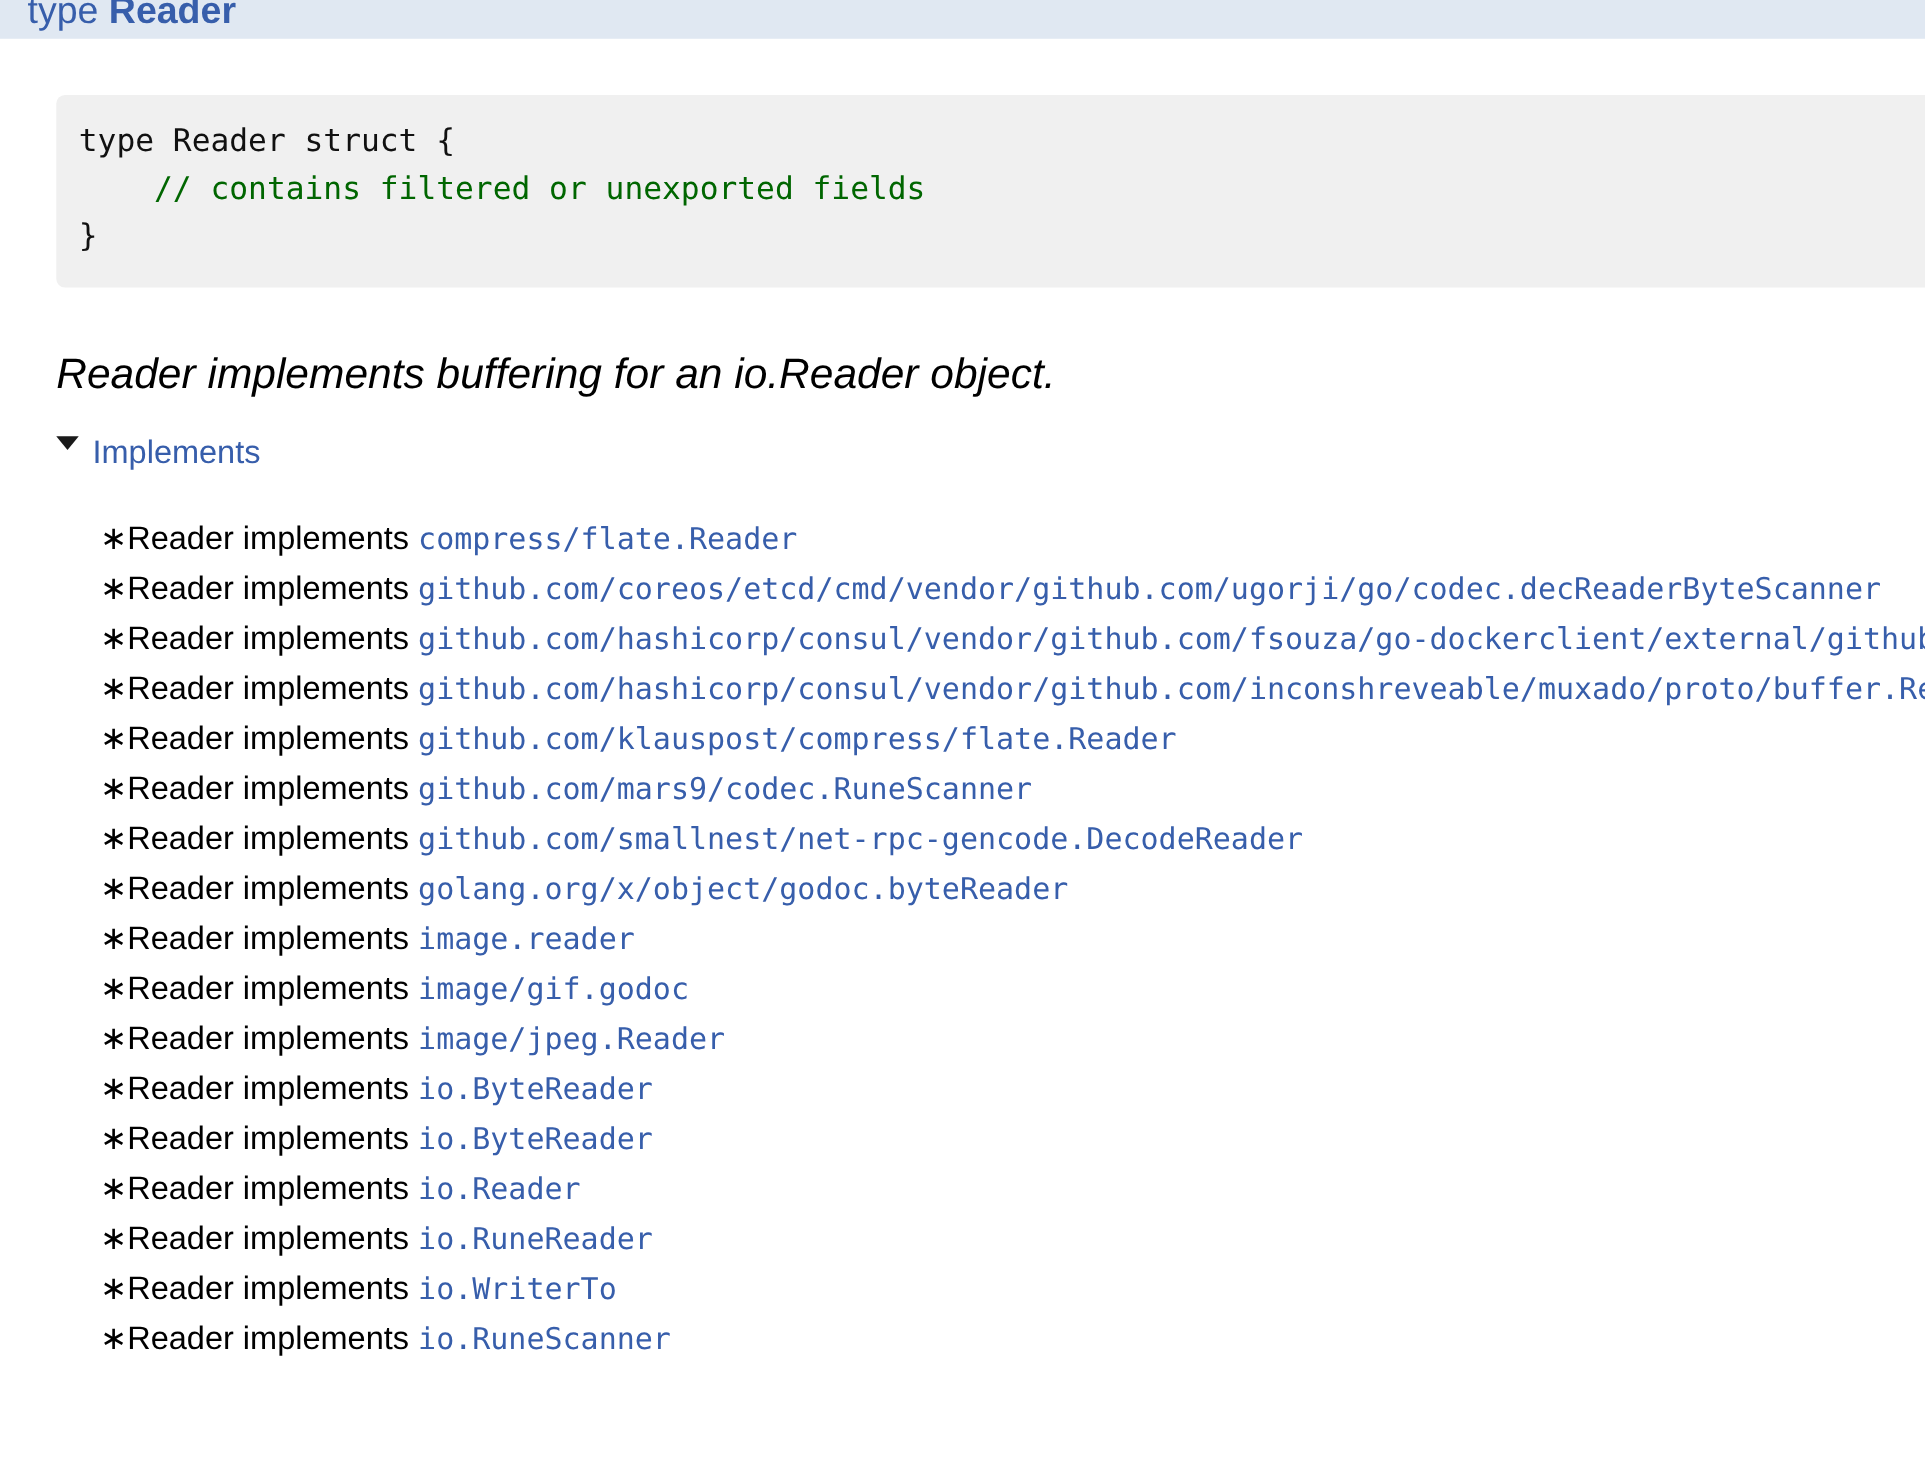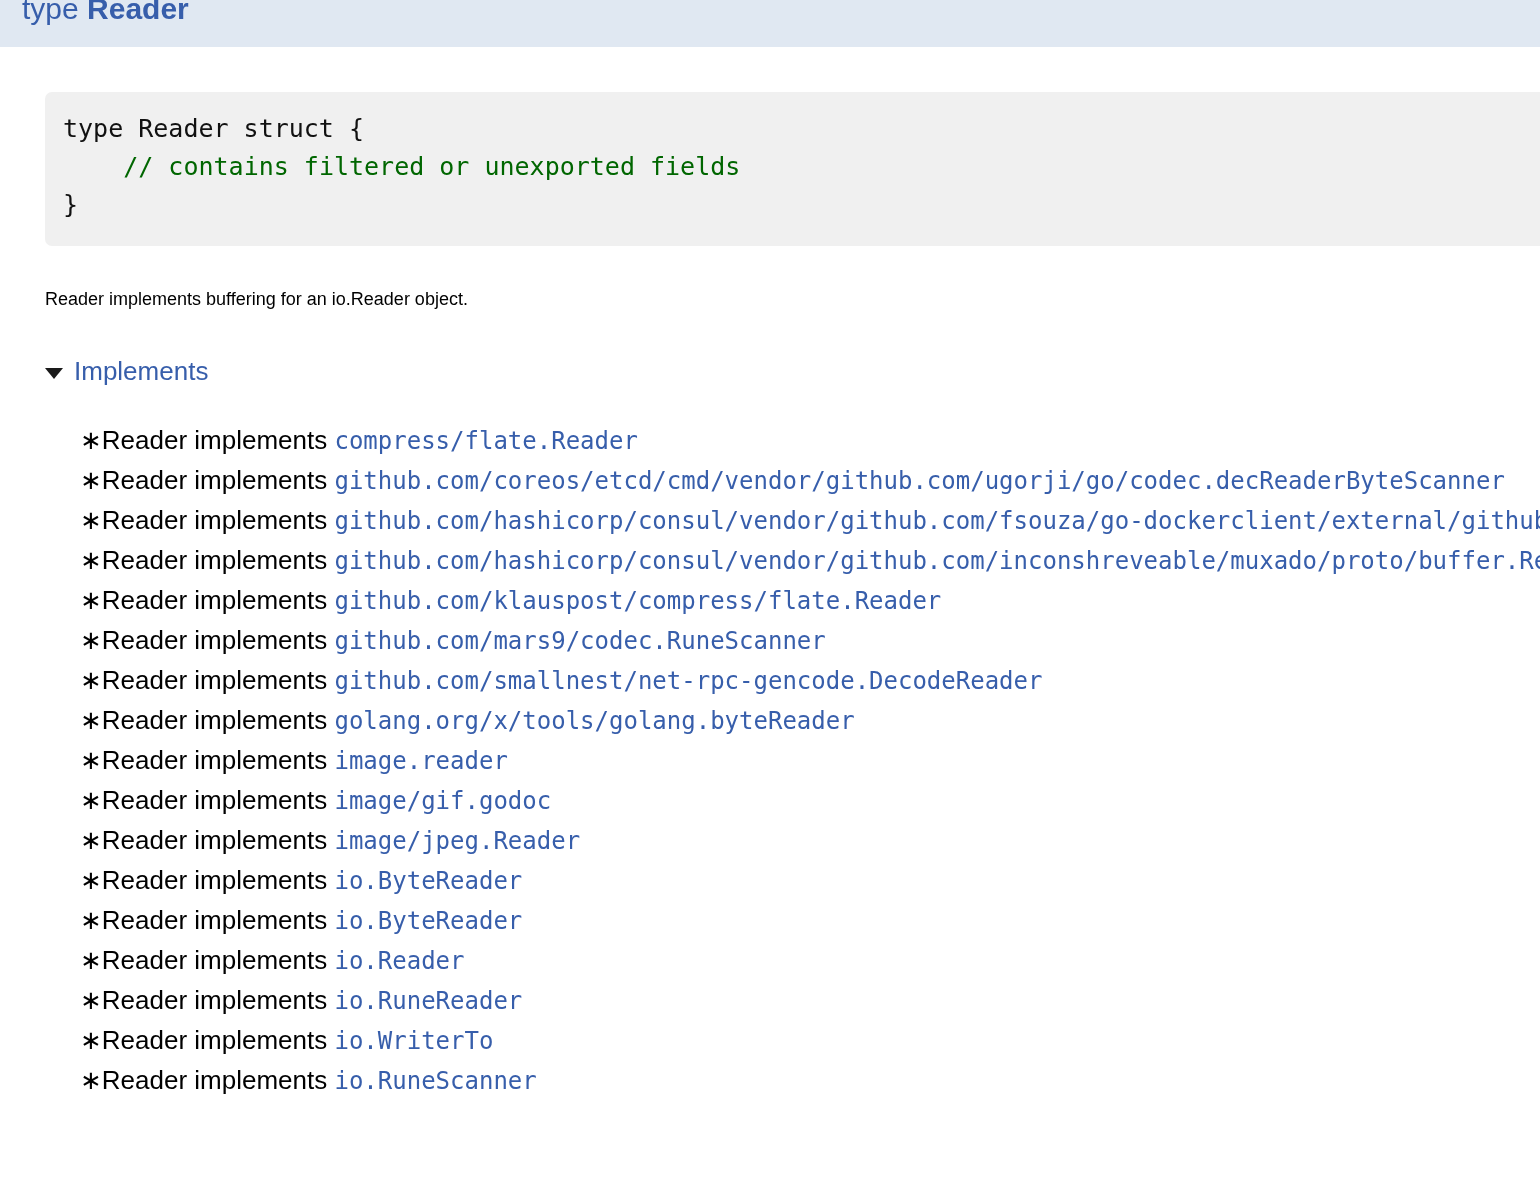--- a/index.html
+++ b/index.html
@@ -13,21 +13,21 @@
     height: 1184px;
     overflow: hidden;
     font-family: "Liberation Sans", sans-serif;
     color: #000000;
     -webkit-font-smoothing: antialiased;
   }
 
   
   .type-header {
     background: #e0e8f2;
-    height: 47px;
+    height: 31px;
     width: 100%;
     padding: 0 0 0 22px;
     display: flex;
     align-items: flex-start;
     overflow: hidden;
   }
   .type-header .hdr-text {
     font-size: 30px;
     line-height: 30px;
     color: #375eab;
@@ -56,31 +56,31 @@
     font-family: "DejaVu Sans Mono", "Liberation Mono", monospace;
     font-size: 25px;
     line-height: 38px;
     color: #111111;
     white-space: pre;
   }
   pre.code .comment { color: #006600; }
 
   
   .description {
-    margin: 37px 0 0 45px;
-    font-size: 18px;
+    margin: 53px 0 0 45px;
+    font-size: 34px;
     line-height: 32px;
     color: #000000;
+    font-style: italic;
   }
 
   
   .implements-toggle {
-    margin: 42px 0 0 45px;
+    margin: 32px 0 0 45px;
     display: inline-flex;
-    align-items: center;
     cursor: pointer;
     user-select: none;
   }
   .tri {
     width: 0;
     height: 0;
     border-left: 9px solid transparent;
     border-right: 9px solid transparent;
     border-top: 11px solid #1a1a1a;
     margin-right: 11px;
@@ -147,21 +147,21 @@
 </div>
 
 <ul class="implements-list" id="implements-list">
     <li><span class="impl-star">∗</span><span class="impl-prefix">Reader implements </span><a class="impl-link" href="#">compress/flate.Reader</a></li>
     <li><span class="impl-star">∗</span><span class="impl-prefix">Reader implements </span><a class="impl-link" href="#">github.com/coreos/etcd/cmd/vendor/github.com/ugorji/go/codec.decReaderByteScanner</a></li>
     <li><span class="impl-star">∗</span><span class="impl-prefix">Reader implements </span><a class="impl-link" href="#">github.com/hashicorp/consul/vendor/github.com/fsouza/go-dockerclient/external/github.com/docker/docker/pkg/tarsum.Reader</a></li>
     <li><span class="impl-star">∗</span><span class="impl-prefix">Reader implements </span><a class="impl-link" href="#">github.com/hashicorp/consul/vendor/github.com/inconshreveable/muxado/proto/buffer.Reader</a></li>
     <li><span class="impl-star">∗</span><span class="impl-prefix">Reader implements </span><a class="impl-link" href="#">github.com/klauspost/compress/flate.Reader</a></li>
     <li><span class="impl-star">∗</span><span class="impl-prefix">Reader implements </span><a class="impl-link" href="#">github.com/mars9/codec.RuneScanner</a></li>
     <li><span class="impl-star">∗</span><span class="impl-prefix">Reader implements </span><a class="impl-link" href="#">github.com/smallnest/net-rpc-gencode.DecodeReader</a></li>
-    <li><span class="impl-star">∗</span><span class="impl-prefix">Reader implements </span><a class="impl-link" href="#">golang.org/x/tools/golang.byteReader</a></li>
+    <li><span class="impl-star">∗</span><span class="impl-prefix">Reader implements </span><a class="impl-link" href="#">golang.org/x/object/godoc.byteReader</a></li>
     <li><span class="impl-star">∗</span><span class="impl-prefix">Reader implements </span><a class="impl-link" href="#">image.reader</a></li>
     <li><span class="impl-star">∗</span><span class="impl-prefix">Reader implements </span><a class="impl-link" href="#">image/gif.godoc</a></li>
     <li><span class="impl-star">∗</span><span class="impl-prefix">Reader implements </span><a class="impl-link" href="#">image/jpeg.Reader</a></li>
     <li><span class="impl-star">∗</span><span class="impl-prefix">Reader implements </span><a class="impl-link" href="#">io.ByteReader</a></li>
     <li><span class="impl-star">∗</span><span class="impl-prefix">Reader implements </span><a class="impl-link" href="#">io.ByteReader</a></li>
     <li><span class="impl-star">∗</span><span class="impl-prefix">Reader implements </span><a class="impl-link" href="#">io.Reader</a></li>
     <li><span class="impl-star">∗</span><span class="impl-prefix">Reader implements </span><a class="impl-link" href="#">io.RuneReader</a></li>
     <li><span class="impl-star">∗</span><span class="impl-prefix">Reader implements </span><a class="impl-link" href="#">io.WriterTo</a></li>
     <li><span class="impl-star">∗</span><span class="impl-prefix">Reader implements </span><a class="impl-link" href="#">io.RuneScanner</a></li>
   </ul>

